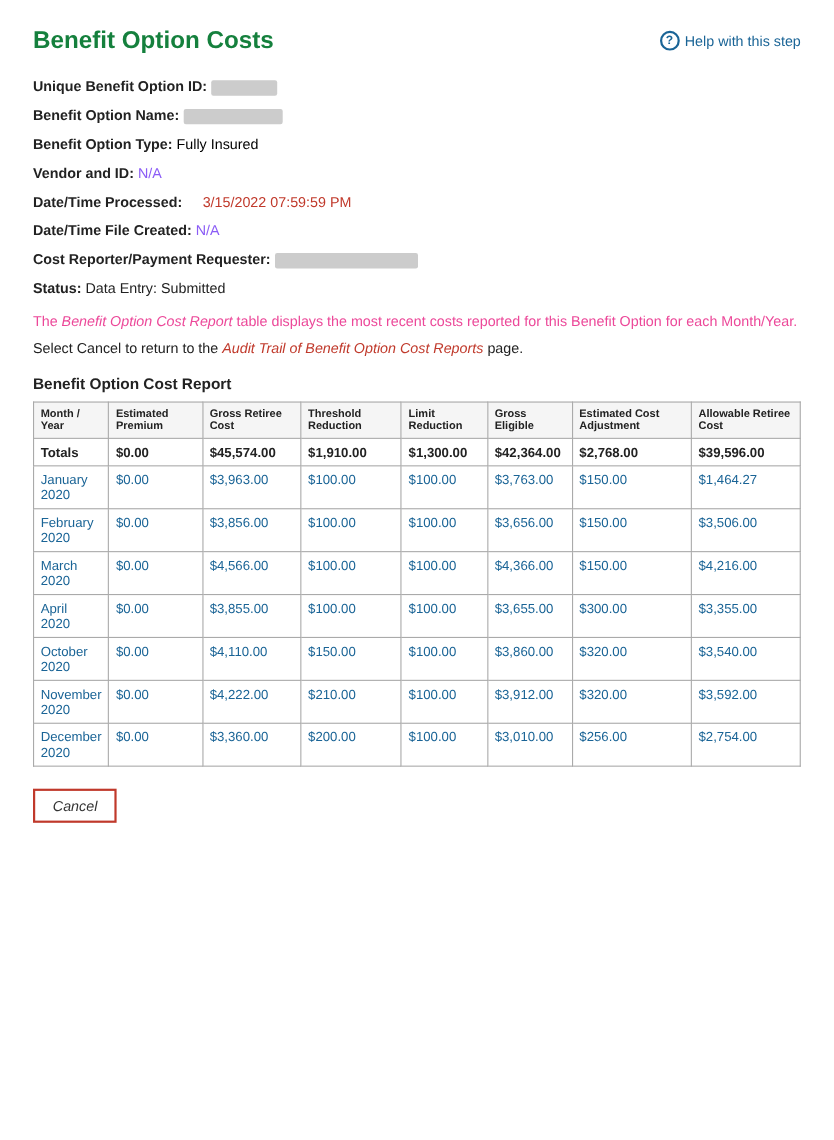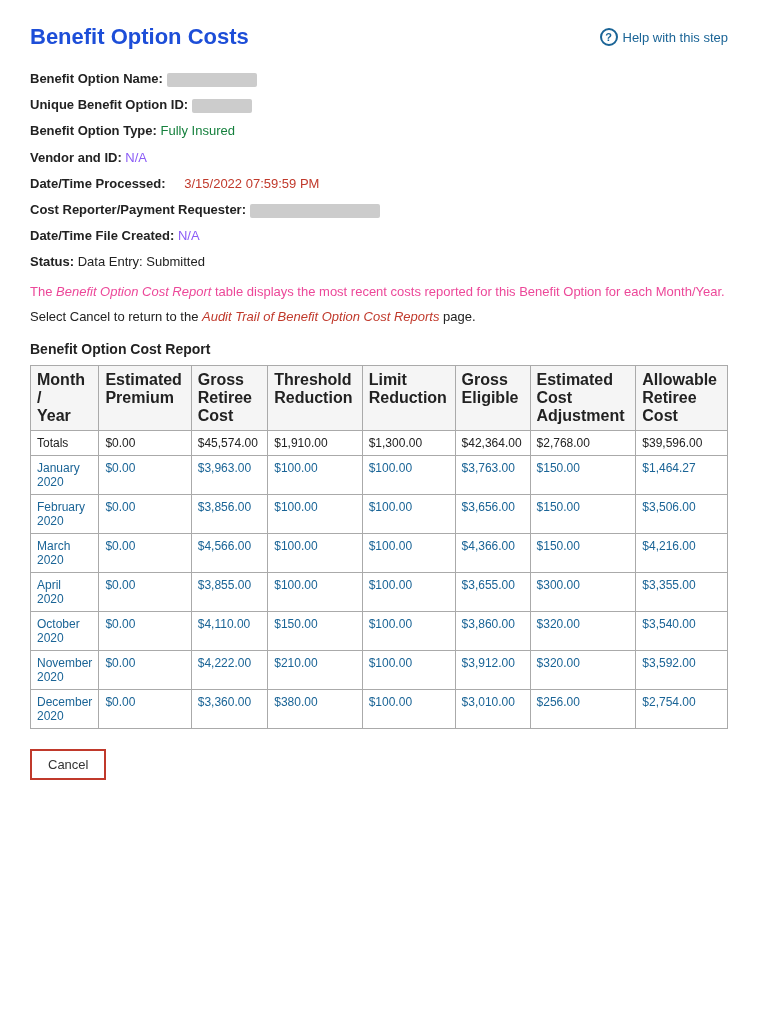--- a/index.html
+++ b/index.html
@@ -14,21 +14,21 @@
     }
     .page-header {
       display: flex;
       align-items: flex-start;
       justify-content: space-between;
       margin-bottom: 20px;
     }
     .page-title {
       font-size: 22px;
       font-weight: bold;
-      color: #1d4ed8;
+      color: #15803d;
     }
     .help-link {
       display: flex;
       align-items: center;
       gap: 5px;
       color: #1a6496;
       text-decoration: none;
       font-size: 13px;
       white-space: nowrap;
       margin-top: 4px;
@@ -50,21 +50,21 @@
       margin-bottom: 6px;
     }
     .meta-row {
       margin-bottom: 8px;
       line-height: 1.4;
     }
     .meta-label {
       font-weight: bold;
     }
     .meta-value {
-      color: #15803d;
+      color: #000000;
     }
     .meta-value.link-blue {
       color: #c0392b;
       margin-left: 15px;
     }
     .meta-value.na {
       color: #8b5cf6;
     }
     .meta-placeholder {
       display: inline-block;
@@ -120,88 +120,89 @@
     }
     table th, table td {
       border: 1px solid #aaa;
       padding: 5px 6px;
       vertical-align: top;
     }
     table thead th {
       background: #f5f5f5;
       font-weight: bold;
       text-align: left;
-      font-size: 16px;
+      font-size: 10px;
     }
     table tbody tr td {
       font-size: 12px;
     }
     .totals-row td {
-      font-weight: normal;
+      font-weight: bold;
     }
     .month-year-cell {
       color: #1a6496;
     }
     .value-blue {
       color: #1a6496;
     }
     .cancel-btn {
       margin-top: 20px;
       display: inline-block;
       padding: 6px 16px;
       font-size: 13px;
       color: #333;
       background: #fff;
       border: 2px solid #c0392b;
       cursor: pointer;
       font-weight: normal;
+      font-style: italic;
     }
     .status-value {
       color: #222;
     }
   </style>
 </head>
 <body>
 
 <div class="page-header">
   <h1 class="page-title">Benefit Option Costs</h1>
   <a class="help-link" href="#">
     <span class="help-icon">?</span>
     <span>Help with this step</span>
   </a>
 </div>
 
 <div class="meta-section">
   <div class="meta-row">
+    <span class="meta-label">Unique Benefit Option ID:</span>
+    <span class="meta-placeholder-sm"></span>
+  </div>
+  <div class="meta-row">
     <span class="meta-label">Benefit Option Name:</span>
     <span class="meta-placeholder"></span>
   </div>
   <div class="meta-row">
-    <span class="meta-label">Unique Benefit Option ID:</span>
-    <span class="meta-placeholder-sm"></span>
-  </div>
-  <div class="meta-row">
     <span class="meta-label">Benefit Option Type:</span>
     <span class="meta-value">Fully Insured</span>
   </div>
   <div class="meta-row">
     <span class="meta-label">Vendor and ID:</span>
     <span class="meta-value na">N/A</span>
   </div>
   <div class="meta-row">
     <span class="meta-label">Date/Time Processed:</span>
     <span class="meta-value link-blue">3/15/2022 07:59:59 PM</span>
   </div>
   <div class="meta-row">
+    <span class="meta-label">Date/Time File Created:</span>
+    <span class="meta-value na">N/A</span>
+  </div>
+  <div class="meta-row">
     <span class="meta-label">Cost Reporter/Payment Requester:</span>
     <span class="meta-placeholder-lg"></span>
-  </div>
-  <div class="meta-row">
-    <span class="meta-label">Date/Time File Created:</span>
-    <span class="meta-value na">N/A</span>
   </div>
   <div class="meta-row">
     <span class="meta-label">Status:</span>
     <span class="meta-value status-value">Data Entry: Submitted</span>
   </div>
 </div>
 
 <div class="info-text">
   The <span>Benefit Option Cost Report</span> table displays the most recent costs reported for this Benefit Option for each Month/Year.
 </div>
@@ -293,21 +294,21 @@
         <td class="value-blue">$210.00</td>
         <td class="value-blue">$100.00</td>
         <td class="value-blue">$3,912.00</td>
         <td class="value-blue">$320.00</td>
         <td class="value-blue">$3,592.00</td>
       </tr>
       <tr>
         <td class="month-year-cell">December<br>2020</td>
         <td class="value-blue">$0.00</td>
         <td class="value-blue">$3,360.00</td>
-        <td class="value-blue">$380.00</td>
+        <td class="value-blue">$200.00</td>
         <td class="value-blue">$100.00</td>
         <td class="value-blue">$3,010.00</td>
         <td class="value-blue">$256.00</td>
         <td class="value-blue">$2,754.00</td>
       </tr>
     </tbody>
 </table>
 
 <div>
   <button class="cancel-btn">Cancel</button>

